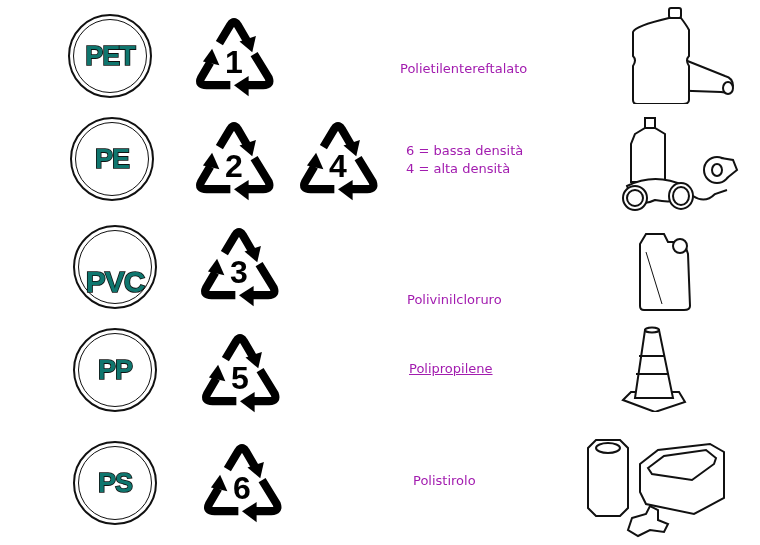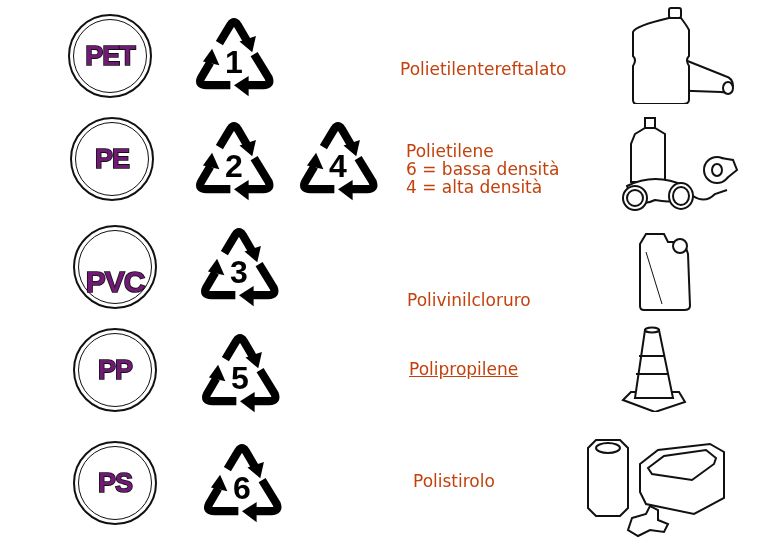--- a/index.html
+++ b/index.html
@@ -5,27 +5,27 @@
   html, body { margin: 0; padding: 0; background: #ffffff; }
   body { width: 760px; height: 545px; position: relative; overflow: hidden;
          font-family: "DejaVu Sans", sans-serif; color: #111; }
   .row { position: absolute; left: 0; width: 760px; }
   .badge { position: absolute; width: 84px; height: 84px; border-radius: 50%;
            border: 2px solid #111; box-sizing: border-box; }
   .badge::after { content: ""; position: absolute; left: 3px; top: 3px; right: 3px; bottom: 3px;
            border-radius: 50%; border: 1.5px solid #111; }
   .badge-text { position: absolute; left: 0; right: 0; top: 50%; transform: translateY(-50%);
            text-align: center; font-family: "Liberation Sans", sans-serif; font-weight: bold;
-           font-size: 27px; color: #701a75; letter-spacing: -1px;
+           font-size: 27px; color: #0f766e; letter-spacing: -1px;
            -webkit-text-stroke: 1.6px #111; paint-order: stroke fill; z-index: 2; }
   .tri { position: absolute; width: 92px; height: 84px; }
   .tri svg { width: 100%; height: 100%; display: block; }
   .tri-num { position: absolute; left: 0; right: 0; top: 32px; text-align: center;
            font-family: "Liberation Sans", sans-serif; font-weight: bold; font-size: 32px; line-height: 1; color: #000; }
-  .label { position: absolute; font-size: 17px; line-height: 18px; color: #c2410c; white-space: nowrap; }
+  .label { position: absolute; font-size: 13px; line-height: 18px; color: #a21caf; white-space: nowrap; }
   .illus { position: absolute; }
   .illus svg { display: block; }
 </style>
 </head>
 <body>
 
 <svg width="0" height="0" style="position:absolute">
   <defs>
     <g id="recycle-tri">
 
@@ -75,21 +75,20 @@
       </svg>
     <div class="tri-num">2</div>
   </div>
   <div class="tri" style="left:292px; top:118px;">
     <svg viewBox="0 0 92 92">
         <use href="#recycle-tri"></use>
       </svg>
     <div class="tri-num">4</div>
   </div>
   <div class="label" style="left:406px; top:142px;">
-    <div>Polietilene</div>
     <div>6 = bassa densità</div>
     <div>4 = alta densità</div>
   </div>
   <div class="illus" style="left:615px; top:114px;">
     <svg width="135" height="100" viewBox="0 0 135 100" fill="#fff" stroke="#111" stroke-width="2">
       <rect x="30" y="4" width="10" height="10"></rect>
       <path d="M20 20 L30 14 L40 14 L50 20 L50 68 L16 68 L16 30 Z"></path>
       <path d="M12 72 Q40 58 70 72 Q72 92 40 86 Q20 96 12 72 Z"></path>
       <ellipse cx="20" cy="84" rx="12" ry="12"></ellipse>
         <ellipse cx="20" cy="84" rx="8" ry="8"></ellipse>

